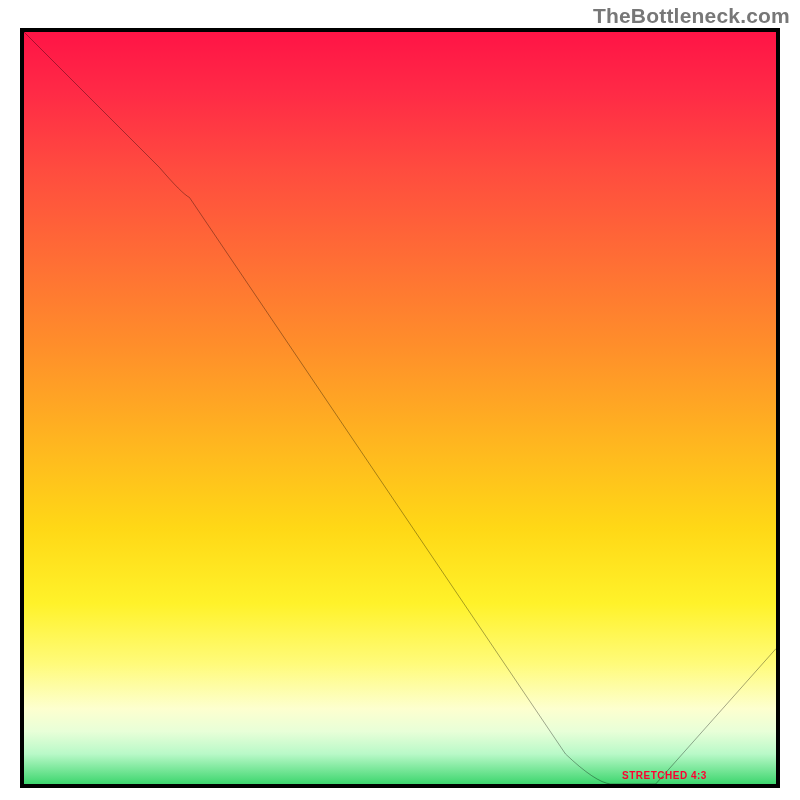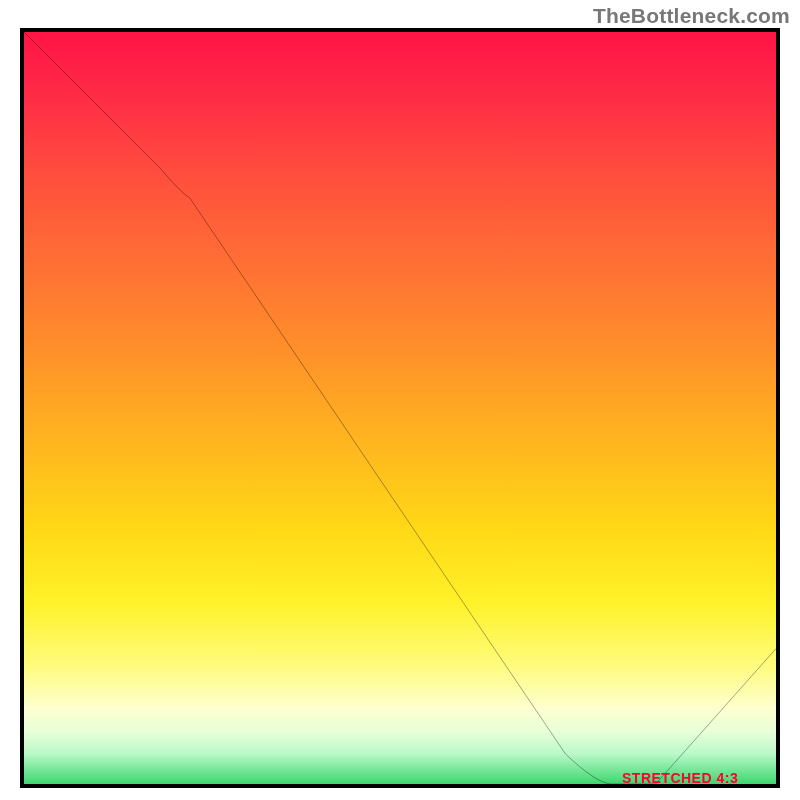--- a/index.html
+++ b/index.html
@@ -55,21 +55,21 @@
     );
   }
   svg.line {
     position: absolute;
     inset: 0;
     width: 100%;
     height: 100%;
   }
   .x-label {
     position: absolute;
-    font-size: 14px;
+    font-size: 10px;
     font-weight: 700;
     color: #ff0030;
     letter-spacing: 0.5px;
     white-space: nowrap;
   }
 </style>
 </head>
 <body>
 
 <div class="wrap">

